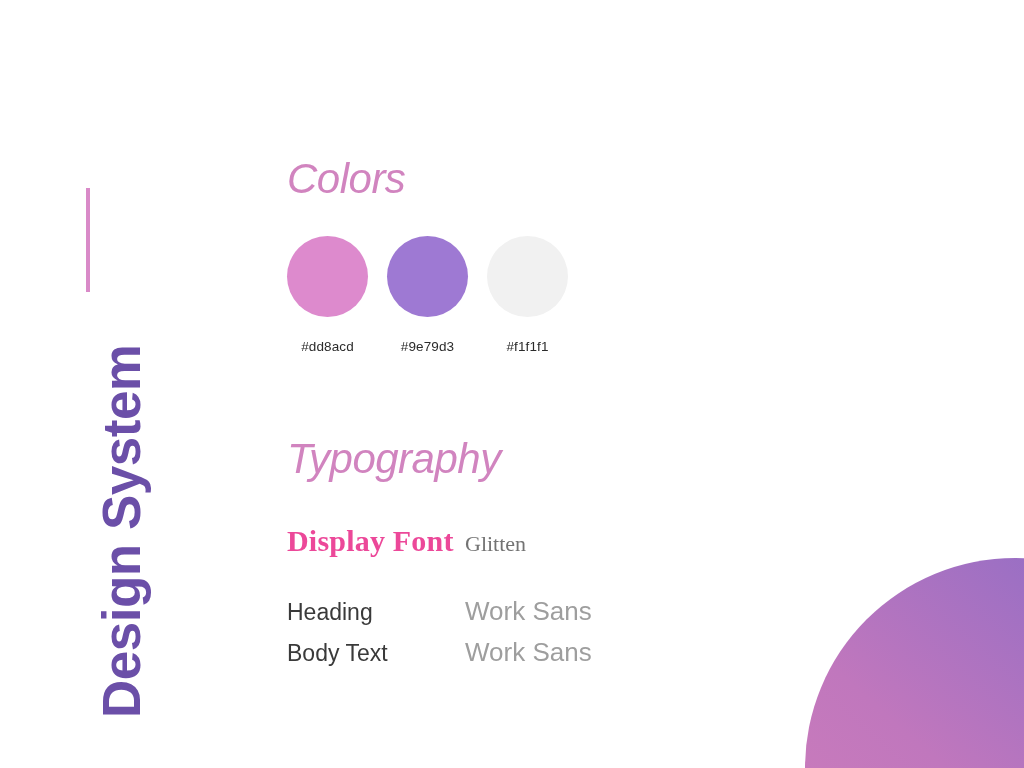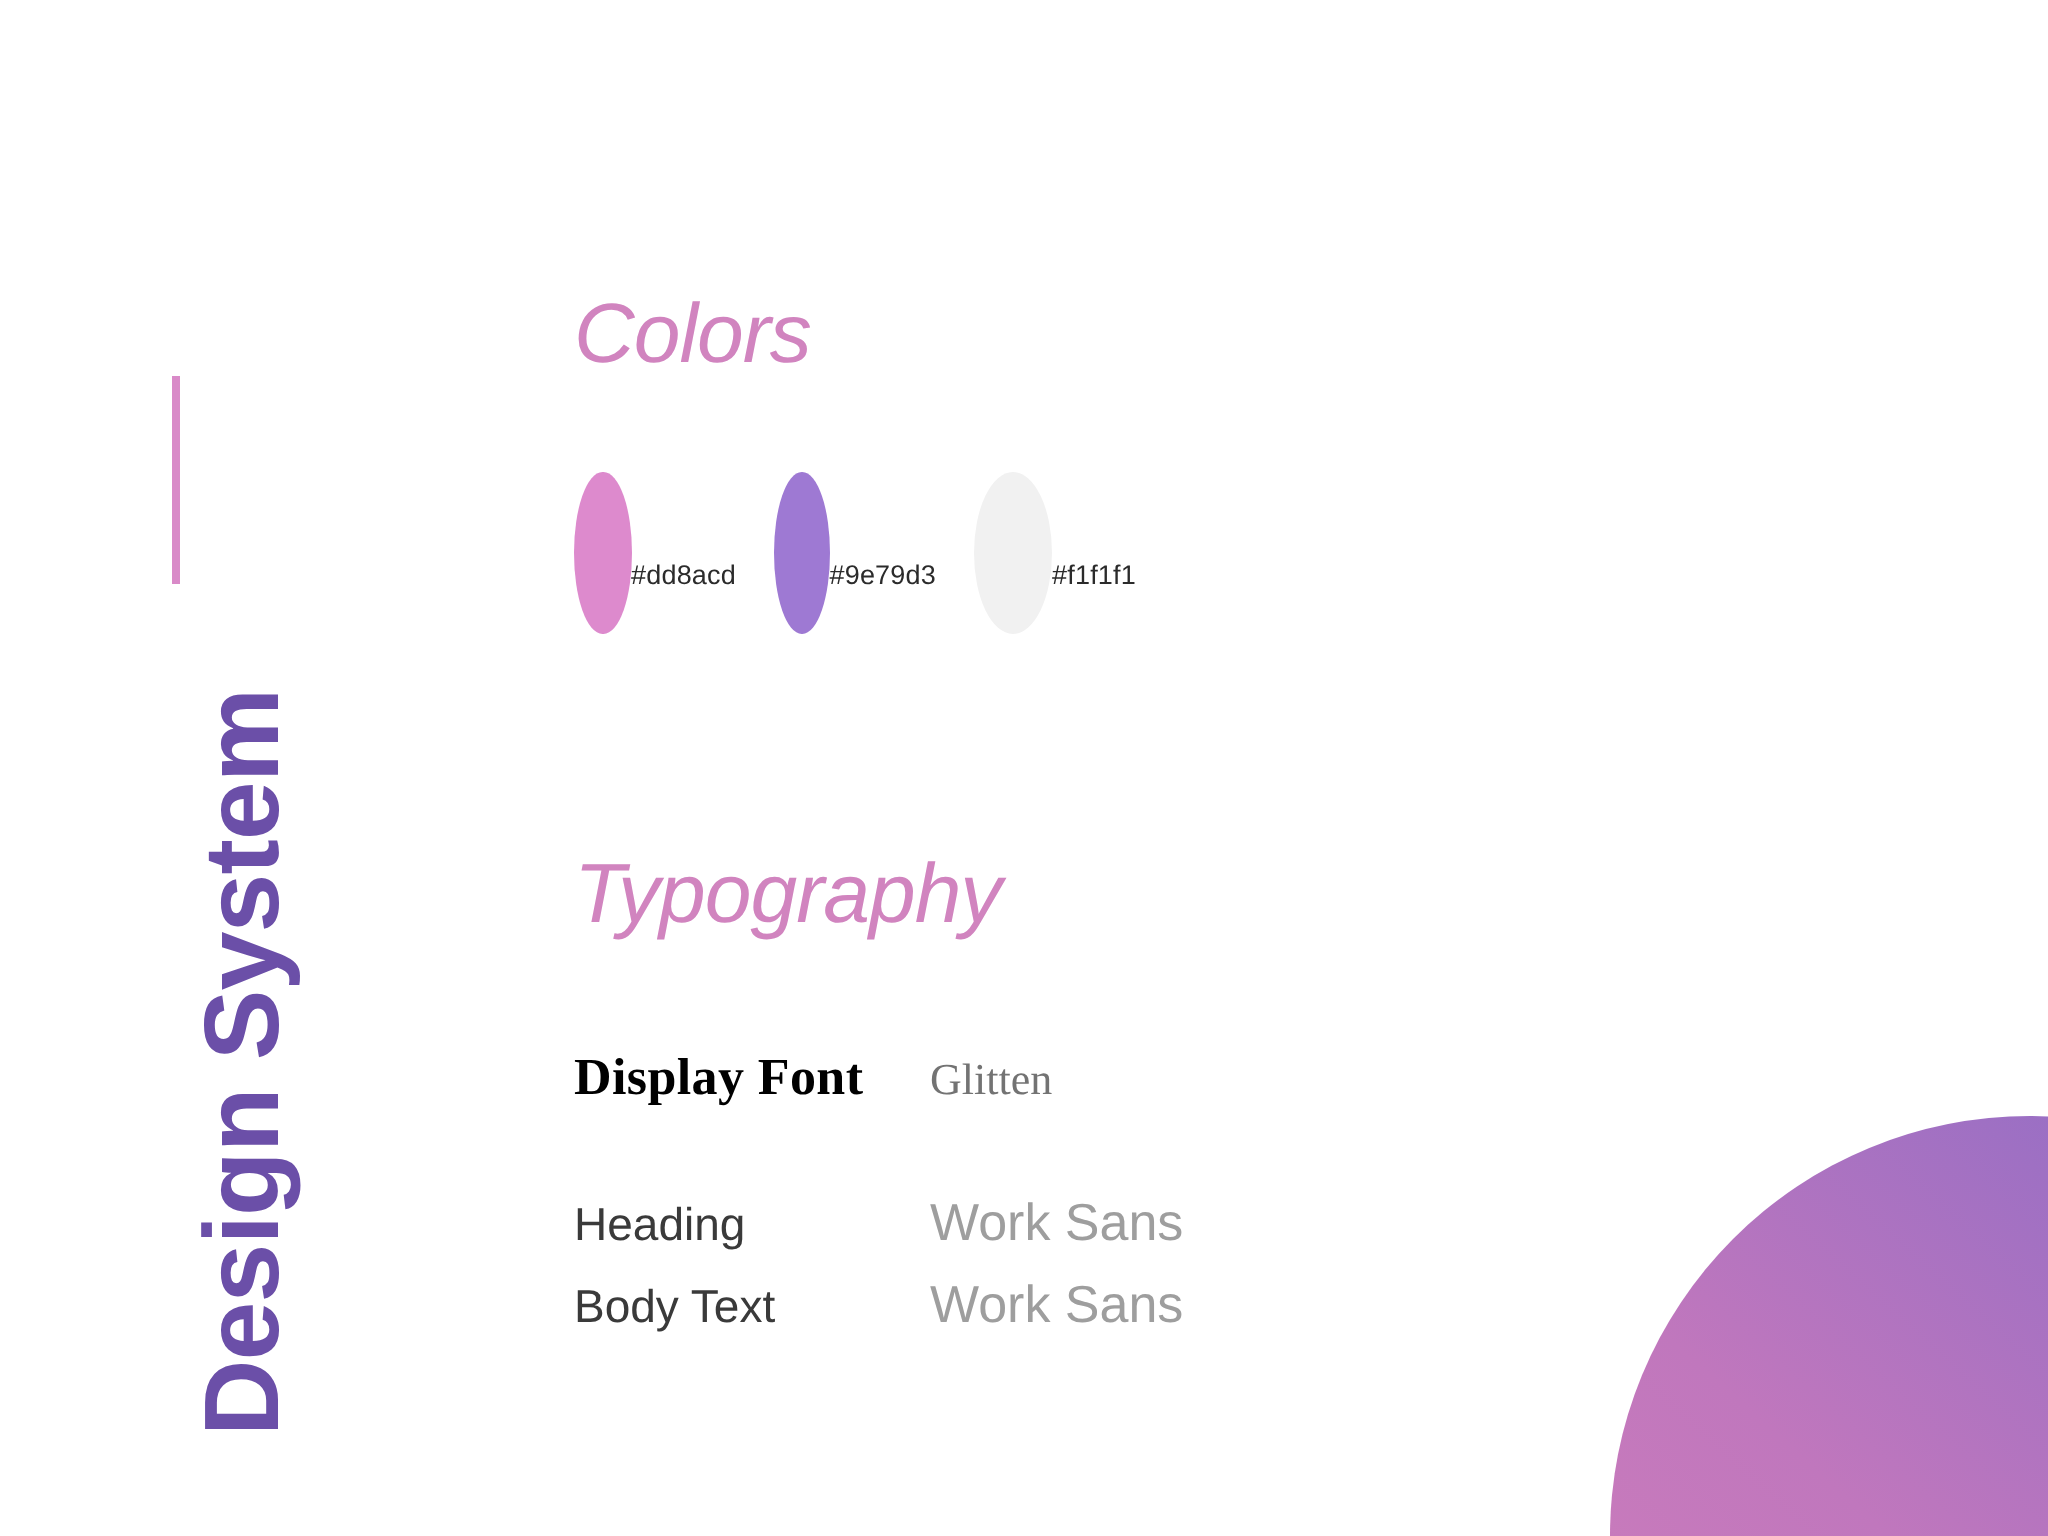--- a/index.html
+++ b/index.html
@@ -71,36 +71,37 @@
   .section-heading {
     position: absolute;
     font-family: "Liberation Sans", sans-serif;
     font-style: italic;
     font-weight: 400;
     font-size: 42px;
     letter-spacing: -0.5px;
     color: #d184bf;
     line-height: 1;
     white-space: nowrap;
+    margin-top: 12px;
   }
   #colors-heading { left: 287px; top: 146px; }
   #typography-heading { left: 287px; top: 426px; }
 
   
   #swatch-row {
     position: absolute;
     left: 287px;
     top: 236px;
     display: flex;
     gap: 19px;
   }
   .swatch {
     width: 81px;
     display: flex;
-    flex-direction: row;
+    flex-direction: column;
     align-items: center;
     text-align: center;
   }
   .swatch-dot {
     width: 81px;
     height: 81px;
     border-radius: 50%;
   }
   .swatch-hex {
     margin-top: 22px;
@@ -132,22 +133,22 @@
   }
   .type-sample {
     font-size: 26px;
     color: #9a9a9a;
     white-space: nowrap;
     line-height: 1;
   }
   .type-row.display .type-label {
     font-family: "Liberation Serif", serif;
     font-weight: 700;
-    font-size: 26px;
-    color: #000000;
+    font-size: 30px;
+    color: #ec4899;
     letter-spacing: 0.2px;
   }
   .type-row.display .type-sample {
     font-family: "Liberation Serif", serif;
     font-weight: 400;
     font-size: 22px;
     color: #737373;
   }
   .type-row.heading .type-label,
   .type-row.body .type-label {

